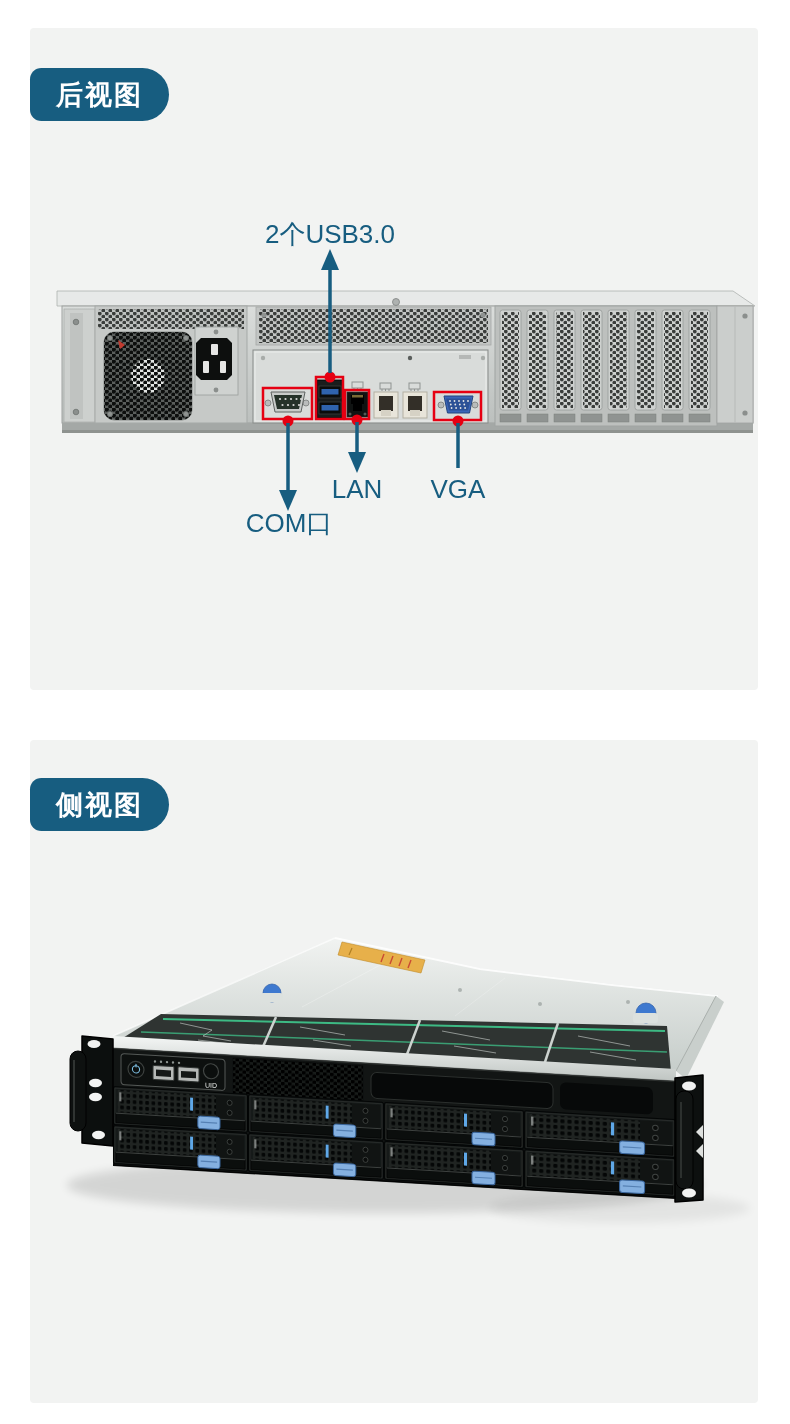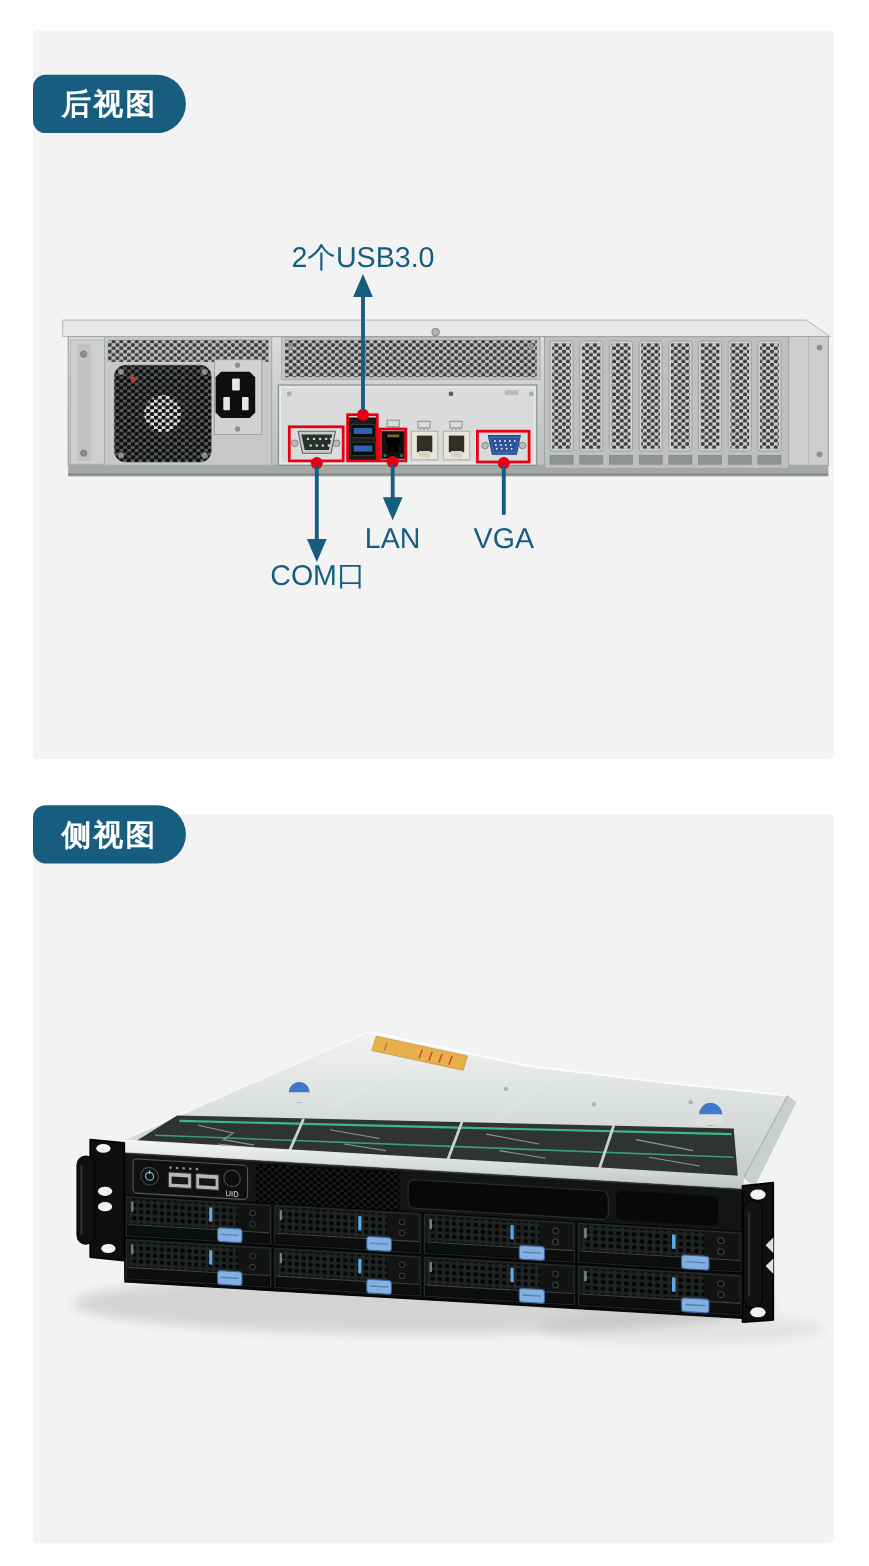--- a/index.html
+++ b/index.html
@@ -5,21 +5,21 @@
   html,body{margin:0;padding:0;background:#ffffff;}
   .page{position:relative;width:790px;height:1424px;background:#ffffff;overflow:hidden;
         font-family:"Liberation Sans","DejaVu Sans",sans-serif;}
   .card{position:absolute;left:30px;width:728px;background:#f2f3f2;border-radius:4px;}
   #card-rear{top:28px;height:662px;}
   #card-side{top:740px;height:663px;}
   .badge{position:absolute;left:30px;width:139px;height:53px;background:#175d80;color:#ffffff;
          border-radius:12px 28px 28px 12px;display:flex;align-items:center;justify-content:center;
          font-size:27px;font-weight:bold;letter-spacing:2px;z-index:5;}
   #badge-rear{top:68px;}
-  #badge-side{top:732px;}
+  #badge-side{top:778px;}
   svg{position:absolute;left:0;display:block;}
   #svg-rear{top:0;}
   #svg-side{top:740px;}
   .anno{font-size:26px;fill:#175d80;}
 </style>
 </head>
 <body>
 
 <div class="page">
 

